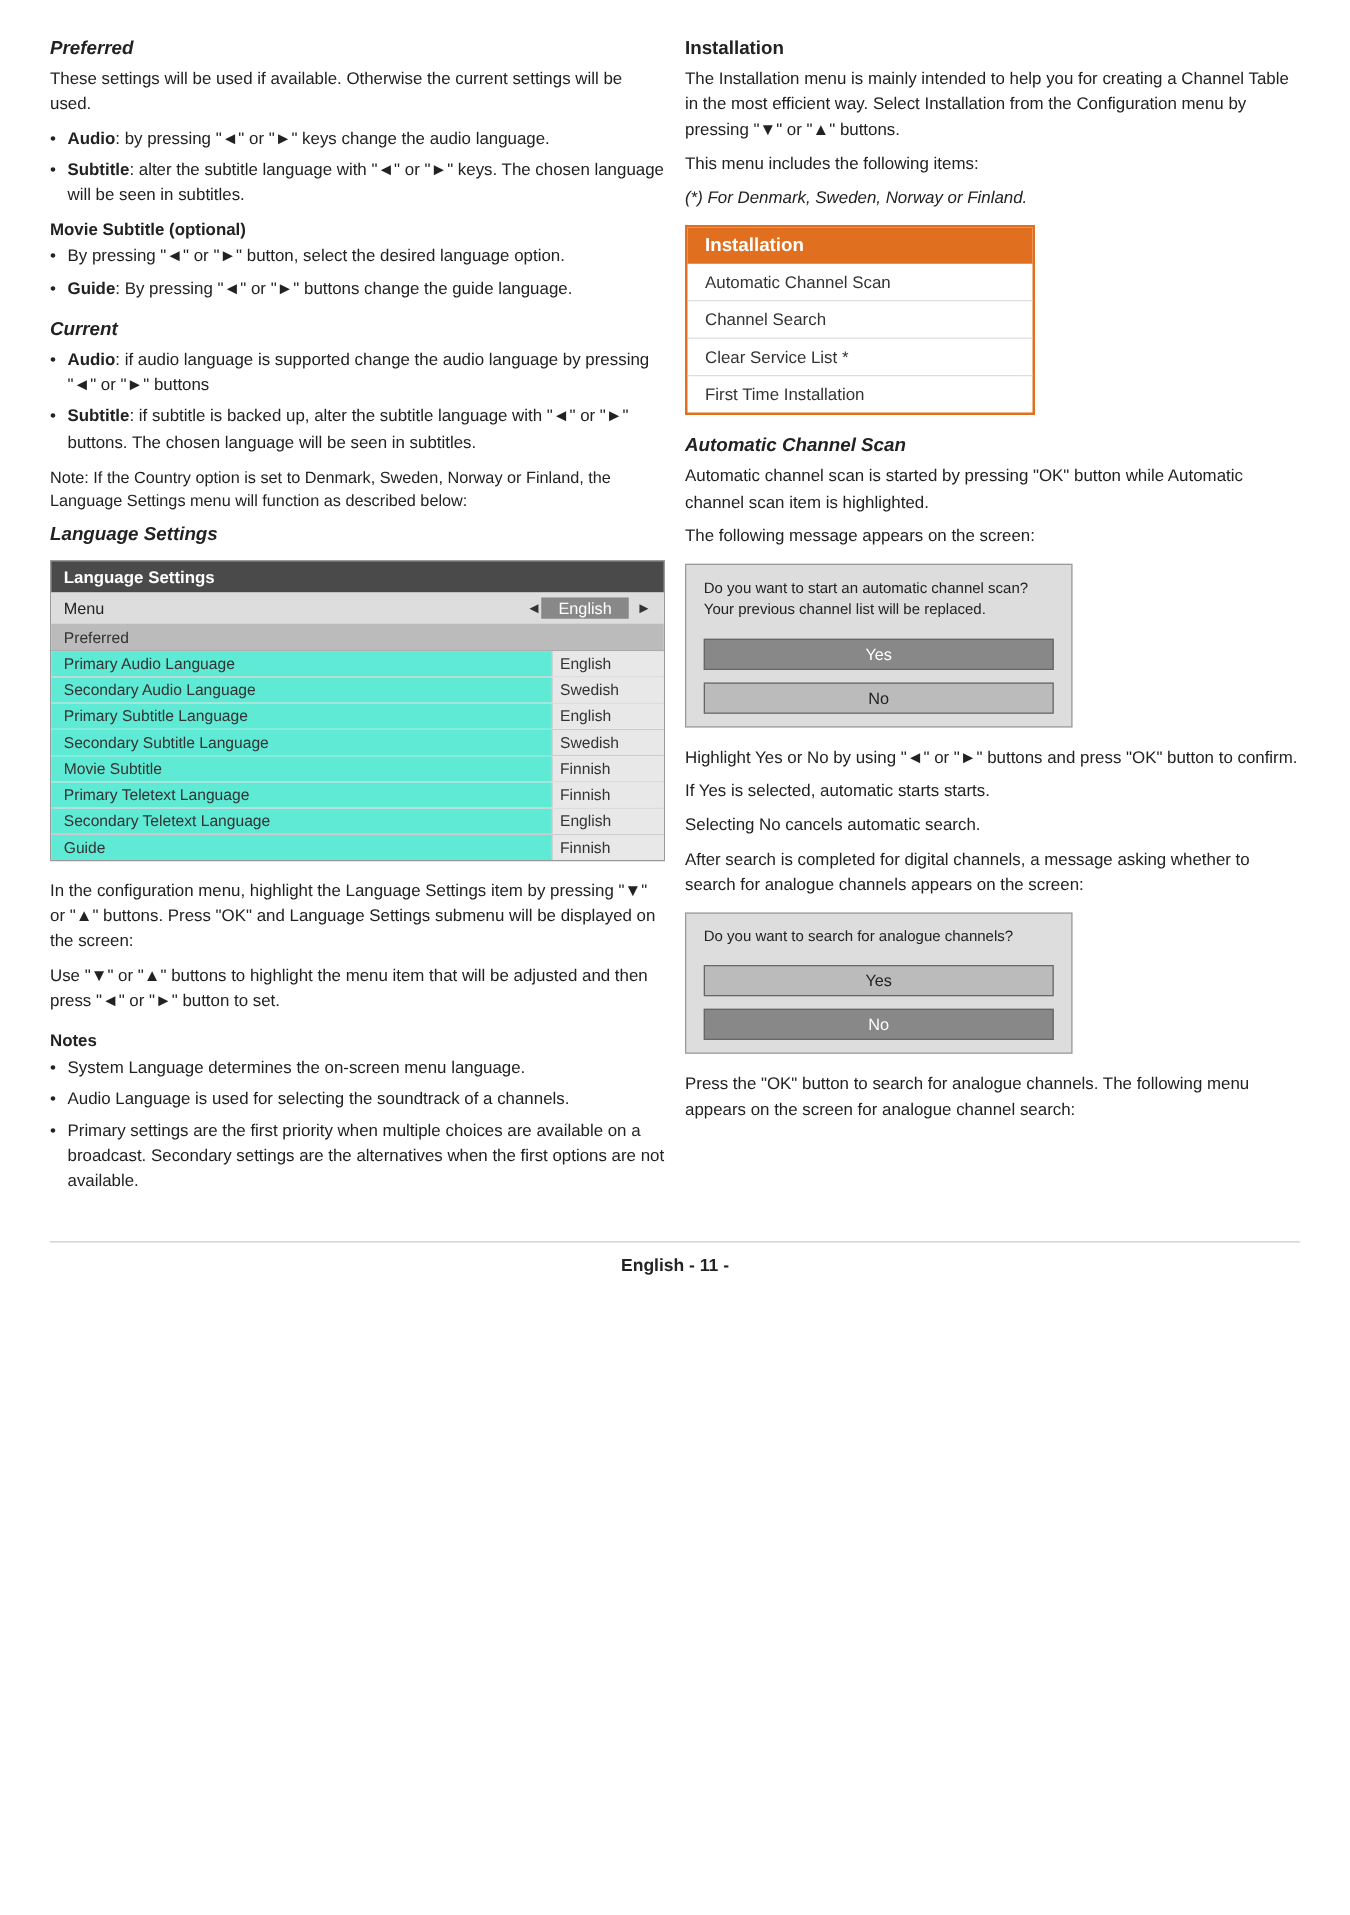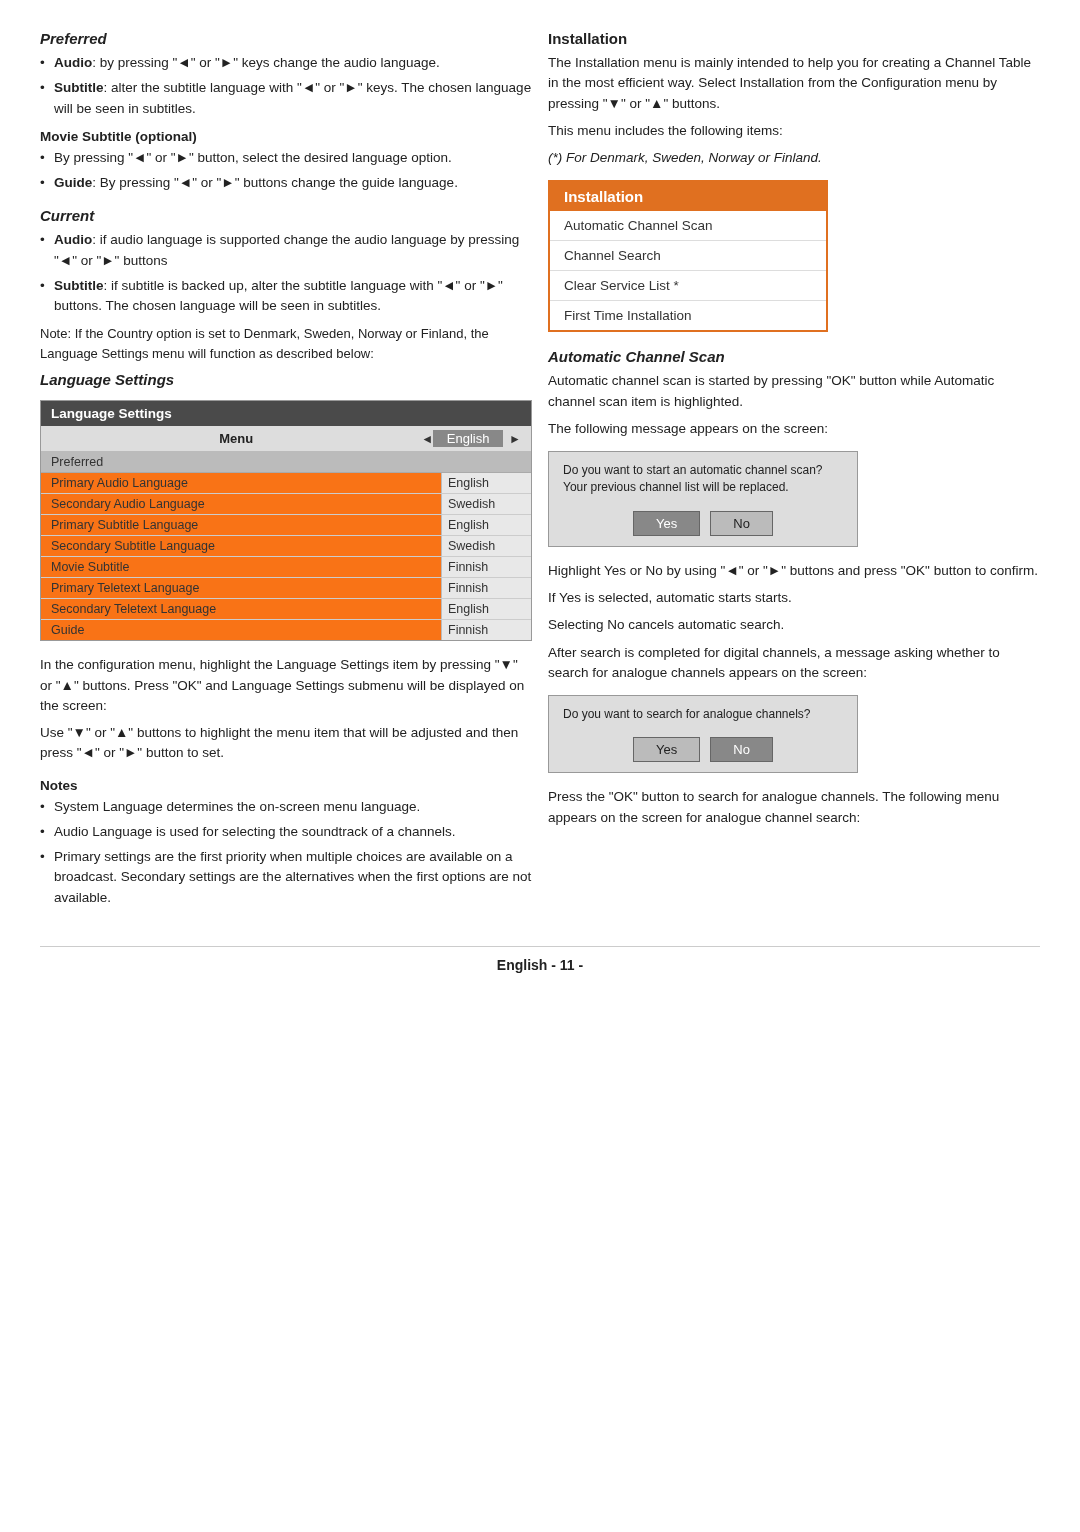--- a/index.html
+++ b/index.html
@@ -66,39 +66,39 @@
       font-weight: bold;
       font-size: 13.5px;
     }
     .lang-menu-row {
       display: flex;
       align-items: center;
       padding: 4px 10px;
       background: #ddd;
       border-bottom: 1px solid #bbb;
     }
-    .lang-menu-label { flex: 1; font-weight: bold; text-align: center; }
+    .lang-menu-label { flex: 1; font-weight: normal; }
     .arrow-btn { font-size: 12px; color: #333; }
     .lang-menu-value { background: #888; color: #fff; padding: 1px 10px; font-size: 13px; min-width: 70px; text-align: center; }
     .lang-preferred-header {
       background: #bbb;
       padding: 3px 10px;
       font-size: 12.5px;
       color: #333;
       border-bottom: 1px solid #aaa;
     }
     .lang-row {
       display: flex;
       border-bottom: 1px solid #ccc;
     }
     .lang-row:last-child { border-bottom: none; }
     .lang-row-label {
       flex: 1;
       padding: 3px 10px;
-      background: #f97316;
+      background: #5eead4;
       font-size: 12.5px;
       color: #333;
     }
     .lang-row-value {
       width: 90px;
       padding: 3px 6px;
       background: #e8e8e8;
       border-left: 1px solid #bbb;
       font-size: 12.5px;
       color: #333;
@@ -137,20 +137,21 @@
       padding: 10px 14px 8px 14px;
       line-height: 1.45;
       color: #222;
       font-size: 12px;
     }
     .dialog-buttons {
       display: flex;
       justify-content: center;
       gap: 10px;
       padding: 6px 14px 10px 14px;
+      flex-direction: column;
     }
     .dialog-btn {
       padding: 4px 22px;
       border: 1px solid #666;
       background: #bbb;
       font-size: 13px;
       cursor: pointer;
       color: #222;
     }
     .dialog-btn.selected {
@@ -170,20 +171,21 @@
   </style>
 </head>
 <body>
 
 <div class="two-col">
 
   <div class="col-left">
 
     <h2 class="section-title">Preferred</h2>
 
+    <p>These settings will be used if available. Otherwise the current settings will be used.</p>
 
     <ul>
       <li>
         <span class="bold">Audio</span><span>: by pressing "◄" or "►" keys change the audio language.</span>
       </li>
       <li>
         <span class="bold">Subtitle</span><span>: alter the subtitle language with "◄" or "►" keys. The chosen language will be seen in subtitles.</span>
       </li>
     </ul>
 

